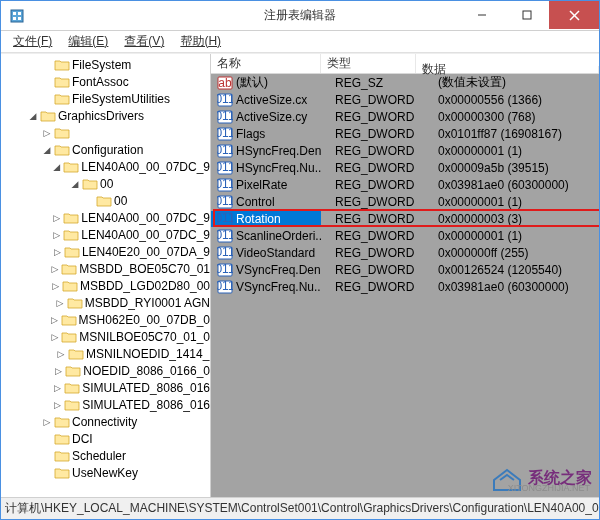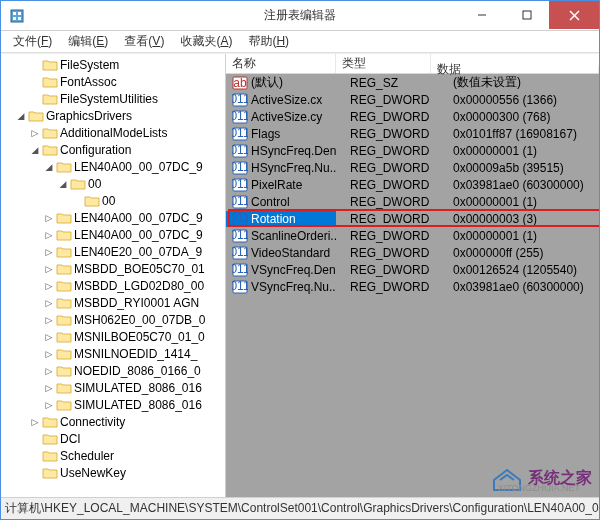--- a/index.html
+++ b/index.html
@@ -5,24 +5,24 @@
 * { margin: 0; padding: 0; box-sizing: border-box; font-family: "Microsoft YaHei", "SimSun", Arial, sans-serif; font-size: 12px; }
 body { background: #fff; width: 600px; height: 520px; overflow: hidden; position: relative; }
 .window { width: 600px; height: 520px; display: flex; flex-direction: column; border: 1px solid #4a90e2; }
 .titlebar { height: 30px; background: #fff; display: flex; align-items: center; justify-content: center; position: relative; border-bottom: 1px solid #d0d0d0; }
 .titlebar .icon { position: absolute; left: 8px; width: 16px; height: 16px; }
 .titlebar .title { font-size: 12px; color: #333; }
 .titlebar .controls { position: absolute; right: 0; top: 0; display: flex; }
 .titlebar .ctrl { width: 45px; height: 28px; display: flex; align-items: center; justify-content: center; color: #333; }
 .titlebar .ctrl.close { background: #c75050; color: #fff; width: 50px; }
 .menubar { height: 22px; background: #fff; display: flex; align-items: center; padding: 0 4px; border-bottom: 1px solid #e0e0e0; }
-.menubar .menuitem { padding: 2px 8px; color: #333; }
+.menubar .menuitem { padding: 2px 8px; color: #333; text-decoration: underline; }
 .menubar .menuitem u { text-decoration: underline; }
 .content { flex: 1; display: flex; overflow: hidden; border-top: 1px solid #eee; }
-.tree { width: 225px; border-right: 1px solid #d0d0d0; overflow: hidden; padding: 2px 0; background: #fff; }
+.tree { width: 198px; border-right: 1px solid #d0d0d0; overflow: hidden; padding: 2px 0; background: #fff; margin-left: 12px; }
 .tree-node { display: flex; align-items: center; height: 17px; white-space: nowrap; }
 .tree-node .indent { display: inline-block; }
 .tree-node .expander { width: 12px; height: 12px; display: inline-flex; align-items: center; justify-content: center; color: #555; font-size: 9px; margin-right: 1px; }
 .tree-node .folder-icon { width: 16px; height: 16px; margin-right: 2px; display: inline-flex; align-items: center; justify-content: center; }
 .tree-node .label { color: #000; font-size: 12px; }
 .listview { flex: 1; overflow: hidden; background: #a3a3a3; position: relative; }
 .list-header { display: flex; height: 20px; background: #fff; border-bottom: 1px solid #d8d8d8; }
 .list-header .col { padding: 2px 6px; border-right: 1px solid #e8e8e8; color: #333; display: flex; align-items: center; }
 .col-name { width: 110px; }
 .col-type { width: 95px; }
@@ -33,21 +33,21 @@
 .list-row .cell-name { width: 110px; }
 .list-row .cell-type { width: 95px; }
 .list-row .cell-data { flex: 1; }
 .list-row.selected .cell-name { background: #0078d7; color: #fff; }
 .list-row.selected .cell-name .val-icon rect { fill: #0078d7; }
 .highlight-box { position: absolute; border: 2px solid #e01b1b; pointer-events: none; }
 .val-icon { width: 16px; height: 16px; margin-right: 3px; flex-shrink: 0; }
 .statusbar { height: 22px; border-top: 1px solid #d0d0d0; display: flex; align-items: center; padding: 0 4px; font-size: 11px; color: #333; background: #f0f0f0; white-space: nowrap; overflow: hidden; }
 .watermark { position: absolute; right: 8px; bottom: 28px; opacity: 0.85; display: flex; align-items: center; gap: 4px; pointer-events: none; }
 .watermark .wtext { color: #701a75; font-size: 16px; font-weight: bold; }
-.watermark .wsub { color: #888; font-size: 9px; position: absolute; right: 12px; bottom: -4px; }
+.watermark .wsub { color: #888; font-size: 9px; position: absolute; right: 2px; bottom: -4px; }
 </style>
 </head>
 <body>
 
 <div class="window">
 
   <div class="titlebar">
     <span class="icon">
       <svg width="16" height="16">
           <rect x="2" y="2" width="12" height="12" fill="#5ba5d8" stroke="#2a6496"></rect>
@@ -75,21 +75,20 @@
             <line x1="10" y1="1" x2="1" y2="10" stroke="#fff" stroke-width="1.5"></line>
           </svg>
         </div>
     </div>
   </div>
 
   <div class="menubar">
     <span class="menuitem">文件(<u>F</u>)</span>
     <span class="menuitem">编辑(<u>E</u>)</span>
     <span class="menuitem">查看(<u>V</u>)</span>
-    <span class="menuitem">收藏夹(<u>A</u>)</span>
     <span class="menuitem">帮助(<u>H</u>)</span>
   </div>
 
   <div class="content">
 
     <div class="tree" id="tree">
         <div class="tree-node">
           <span class="indent" style="width: 28px;"></span>
           <span class="expander"></span>
           <span class="folder-icon">
@@ -130,21 +129,20 @@
           <span class="label">GraphicsDrivers</span>
         </div>
         <div class="tree-node">
           <span class="indent" style="width: 28px;"></span>
           <span class="expander">▷</span>
           <span class="folder-icon">
             <svg width="16" height="14">
               <path d="M1 3 L6 3 L7 4 L15 4 L15 12 L1 12 Z" fill="#ffe9a2" stroke="#d4a72c" stroke-width="0.8"></path>
             </svg>
           </span>
-          <span class="label">AdditionalModeLists</span>
         </div>
         <div class="tree-node">
           <span class="indent" style="width: 28px;"></span>
           <span class="expander">◢</span>
           <span class="folder-icon">
             <svg width="16" height="14">
               <path d="M1 3 L6 3 L7 4 L15 4 L15 12 L1 12 Z" fill="#ffe9a2" stroke="#d4a72c" stroke-width="0.8"></path>
             </svg>
           </span>
           <span class="label">Configuration</span>

